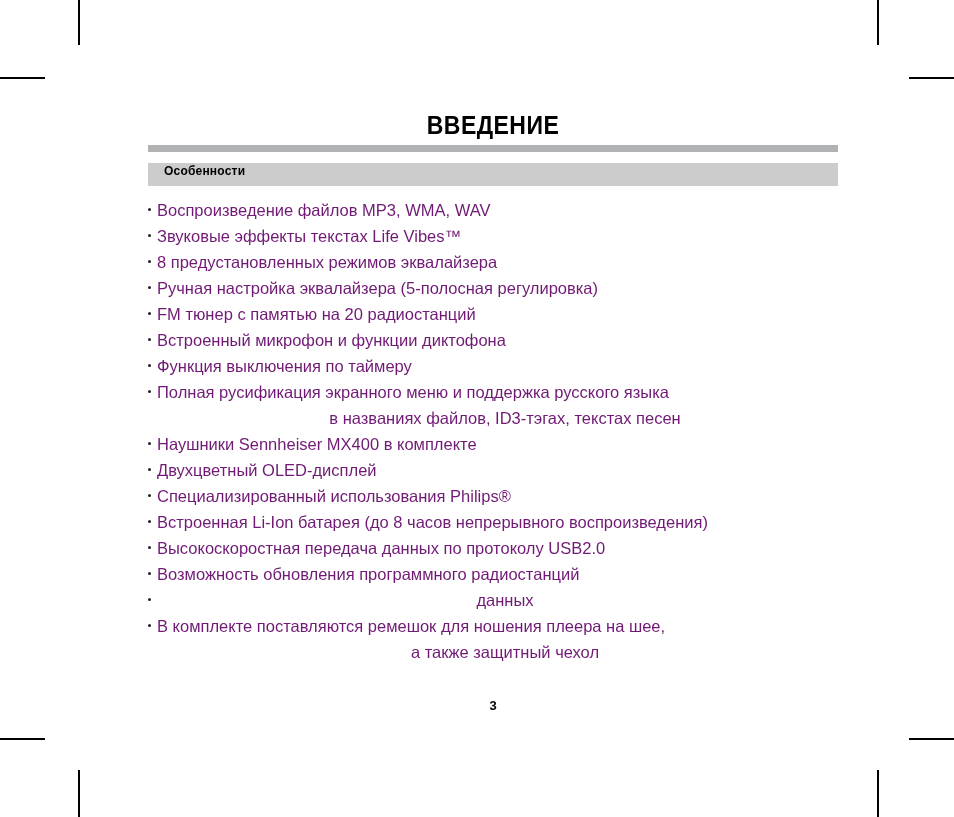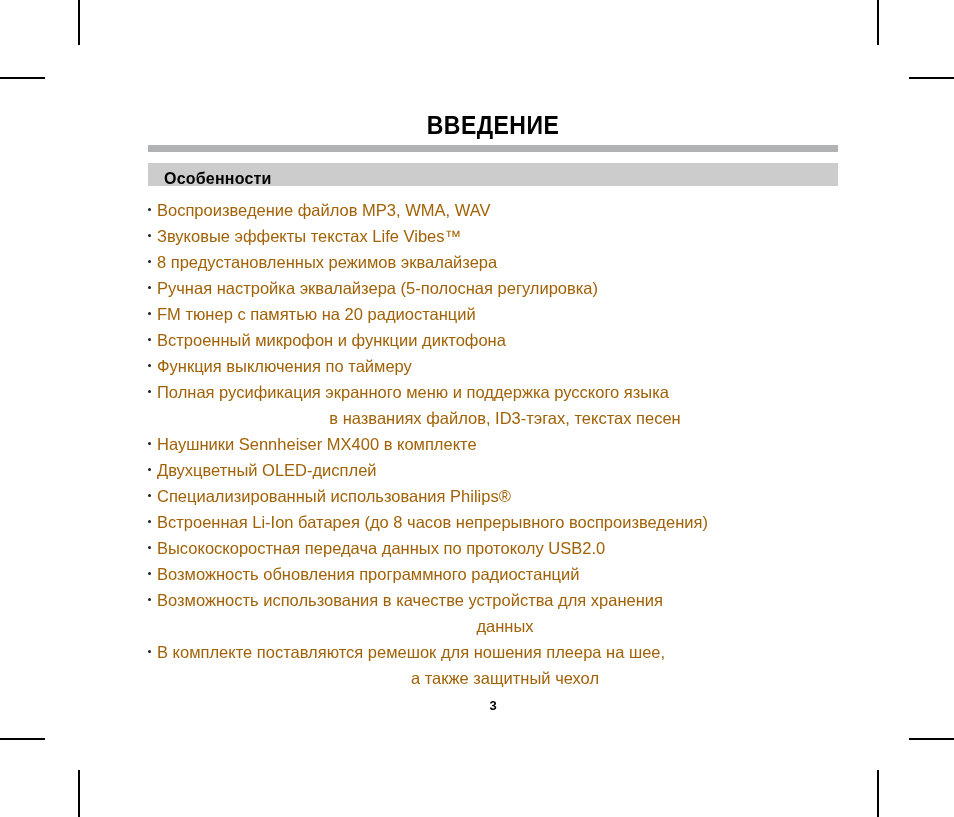--- a/index.html
+++ b/index.html
@@ -73,42 +73,42 @@
     position: absolute;
     left: 0;
     top: 163px;
     width: 690px;
     height: 23px;
     background: #cccccc;
   }
   .section-bar-label {
     position: absolute;
     left: 16px;
-    top: 7px;
-    font-size: 16px;
+    top: 1px;
+    font-size: 12px;
     font-weight: bold;
     color: #000000;
     letter-spacing: 0.2px;
     white-space: nowrap;
   }
 
   
   .features {
     position: absolute;
     left: 0;
     top: 197px;
     width: 700px;
   }
   .feature-item {
     position: relative;
     padding-left: 9px;
     margin: 0;
     font-size: 16.5px;
     line-height: 26px;
-    color: #a16207;
+    color: #701a75;
     white-space: pre-line;
   }
   .feature-bullet {
     position: absolute;
     left: 0;
     top: 11px;
     width: 3px;
     height: 3px;
     border-radius: 50%;
     background: #1f1f1f;
@@ -163,19 +163,19 @@
       <li class="feature-item"><span class="feature-bullet"></span><span class="feature-text">FM тюнер с памятью на 20 радиостанций</span></li>
       <li class="feature-item"><span class="feature-bullet"></span><span class="feature-text">Встроенный микрофон и функции диктофона</span></li>
       <li class="feature-item"><span class="feature-bullet"></span><span class="feature-text">Функция выключения по таймеру</span></li>
       <li class="feature-item"><span class="feature-bullet"></span><span class="feature-text">Полная русификация экранного меню и поддержка русского языка</span><span class="feature-cont">в названиях файлов, ID3-тэгах, текстах песен</span></li>
       <li class="feature-item"><span class="feature-bullet"></span><span class="feature-text">Наушники Sennheiser MX400 в комплекте</span></li>
       <li class="feature-item"><span class="feature-bullet"></span><span class="feature-text">Двухцветный OLED-дисплей</span></li>
       <li class="feature-item"><span class="feature-bullet"></span><span class="feature-text">Специализированный использования Philips®</span></li>
       <li class="feature-item"><span class="feature-bullet"></span><span class="feature-text">Встроенная Li-Ion батарея (до 8 часов непрерывного воспроизведения)</span></li>
       <li class="feature-item"><span class="feature-bullet"></span><span class="feature-text">Высокоскоростная передача данных по протоколу USB2.0</span></li>
       <li class="feature-item"><span class="feature-bullet"></span><span class="feature-text">Возможность обновления программного радиостанций</span></li>
-      <li class="feature-item"><span class="feature-bullet"></span><span class="feature-text">Возможность использования в качестве устройства для хранения</span><span class="feature-cont">данных</span></li>
+      <li class="feature-item"><span class="feature-bullet"></span><span class="feature-cont">данных</span></li>
       <li class="feature-item"><span class="feature-bullet"></span><span class="feature-text">В комплекте поставляются ремешок для ношения плеера на шее,</span><span class="feature-cont">а также защитный чехол</span></li>
     </ul>
 
   <div class="page-number">3</div>
 
 </div>
 
 </body></html>

